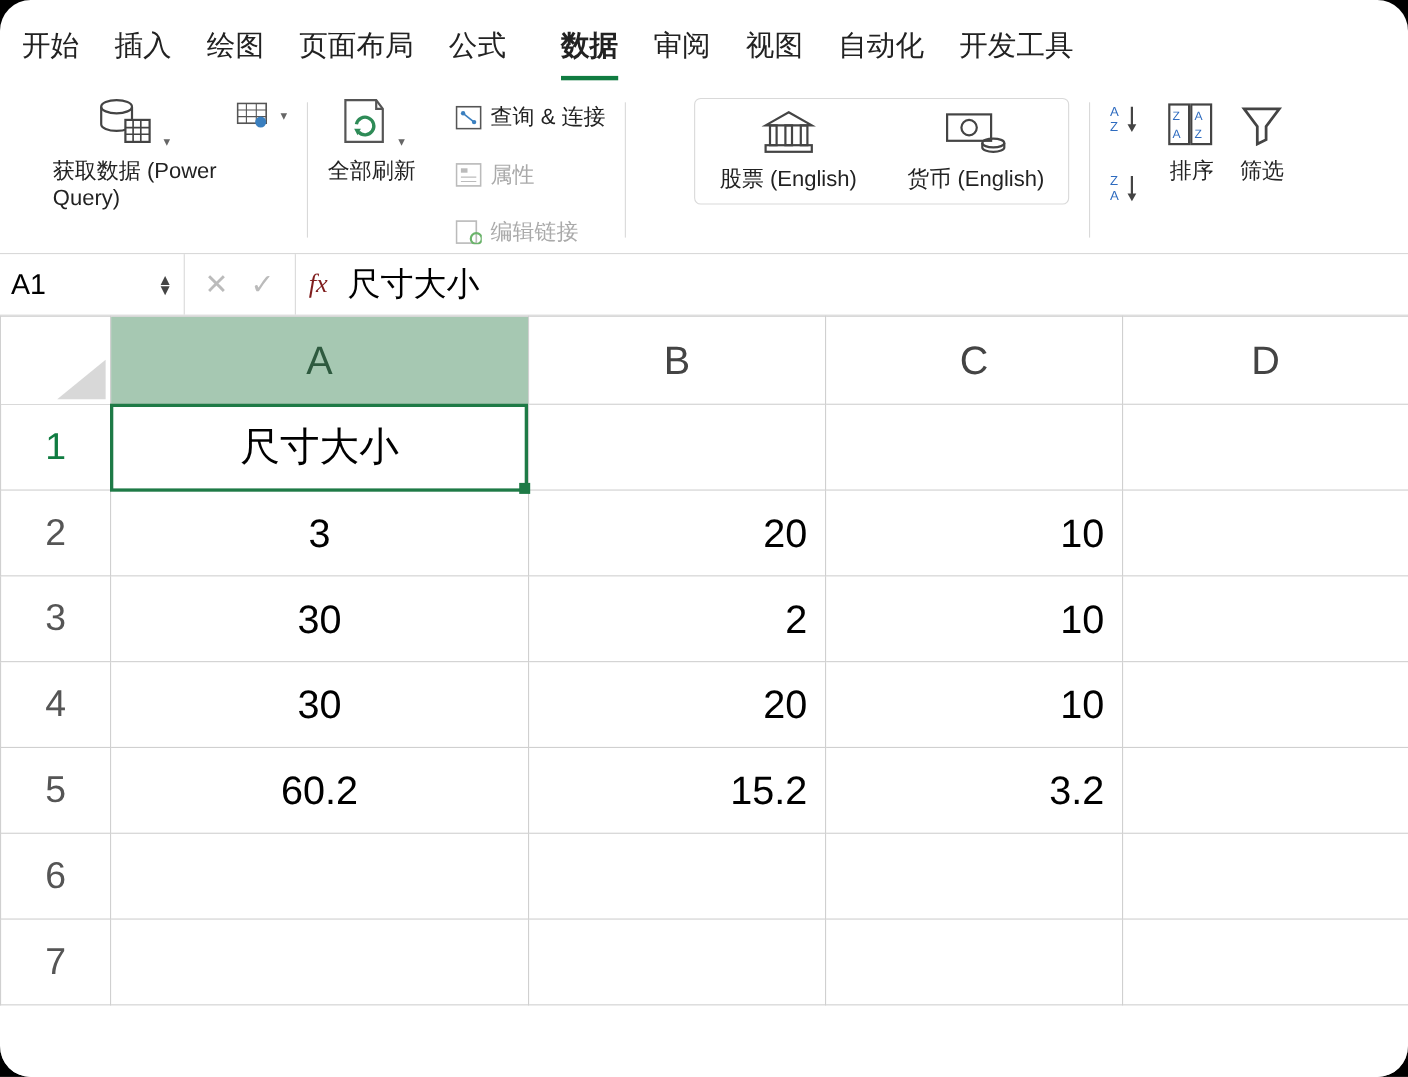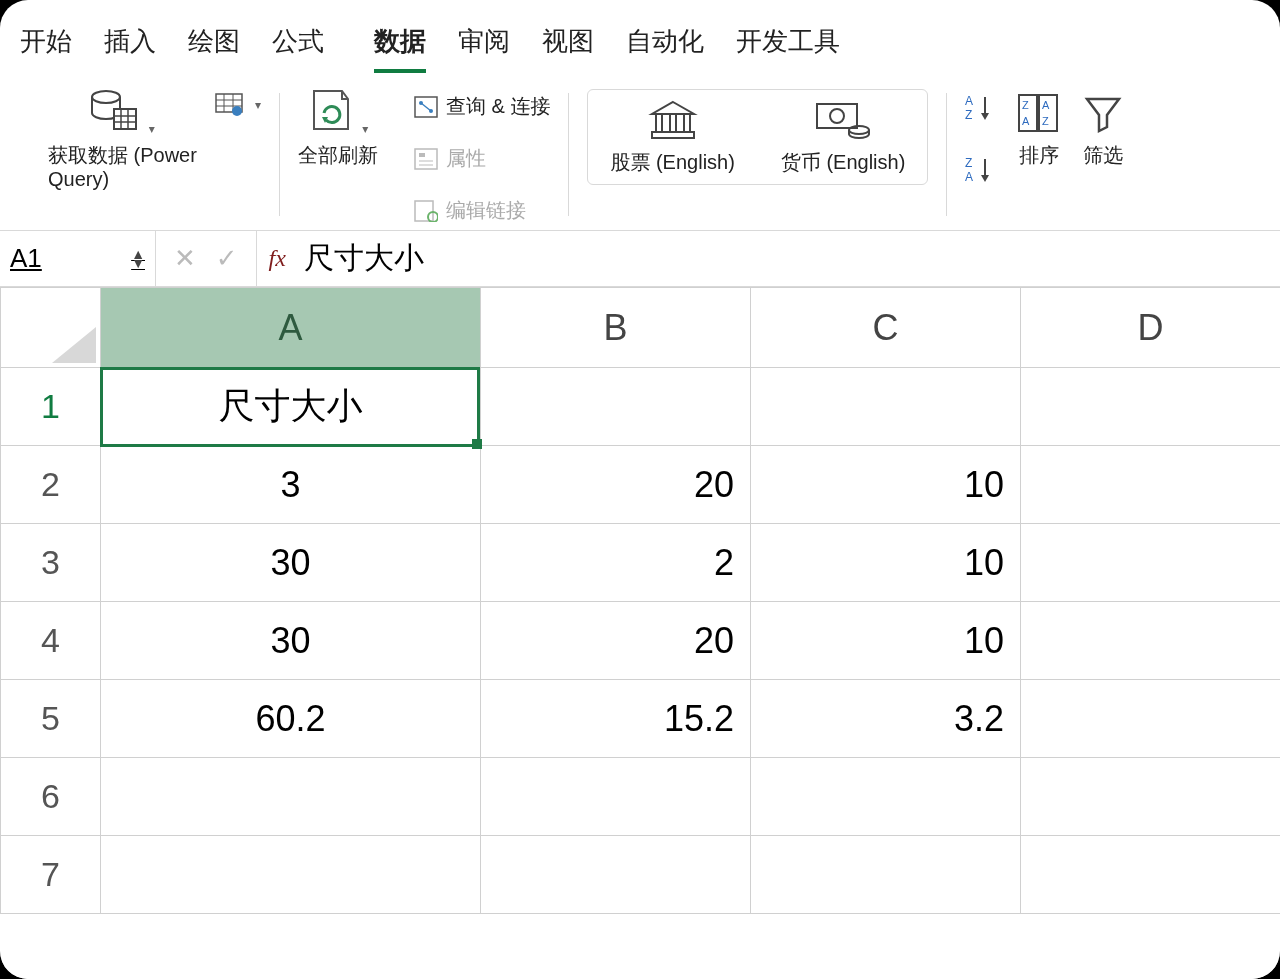--- a/index.html
+++ b/index.html
@@ -26,25 +26,25 @@
   .ribbon{display:flex;align-items:stretch;padding:6px 16px 10px 30px;height:148px;border-bottom:1px solid var(--ribbon-sep);}
   .group{display:flex;flex-direction:column;align-items:center;justify-content:flex-start;padding:0 18px;position:relative;}
   .group.row{flex-direction:row;align-items:flex-start;}
   .vsep{width:1px;background:var(--ribbon-sep);margin:4px 0;}
   .big-btn{display:flex;flex-direction:column;align-items:center;gap:6px;cursor:pointer;}
   .big-btn .lbl{font-size:20px;color:var(--txt);line-height:1.2;white-space:pre;}
   .ico{display:inline-block;}
   .dd{font-size:12px;color:#666;margin-left:4px;}
   .small-btn{display:flex;align-items:center;gap:8px;font-size:20px;color:var(--txt);cursor:pointer;padding:2px 0;}
   .small-btn.disabled{color:#aaa;margin-top:21px;}
-  .inner-frame{border:1px solid var(--ribbon-sep);border-radius:6px;padding:10px 22px;display:flex;gap:46px;align-items:flex-start;}
+  .inner-frame{border:1px solid var(--ribbon-sep);border-radius:6px;padding:10px 22px;display:flex;gap:46px;align-items:flex-start;margin-left:44px;}
 
   
   .fbar{display:flex;align-items:center;height:56px;border-bottom:1px solid var(--ribbon-sep);}
-  .namebox{width:156px;height:100%;border-right:1px solid var(--ribbon-sep);display:flex;align-items:center;padding:0 10px;font-size:26px;text-decoration:underline;}
+  .namebox{width:168px;height:100%;border-right:1px solid var(--ribbon-sep);display:flex;align-items:center;padding:0 10px;font-size:26px;}
   .namebox .spin{display:flex;flex-direction:column;line-height:9px;font-size:14px;color:#444;margin-left:auto;}
   .fbar .btns{display:flex;align-items:center;gap:20px;padding:0 18px;border-right:1px solid var(--ribbon-sep);height:100%;}
   .fbar .btns span{font-size:26px;color:#bbb;cursor:pointer;}
   .fx{font-style:italic;font-family:"Times New Roman",serif;font-size:24px;color:#7f1d1d;padding:0 12px;}
   .fcontent{font-size:30px;padding-left:6px;}
 
   
   .sheet{position:relative;}
   table{border-collapse:collapse;table-layout:fixed;width:100%;}
   th,td{border:1px solid var(--grid-border);}
@@ -69,20 +69,21 @@
 </style>
 </head>
 <body>
 
 <div class="window">
 
   <div class="tabs">
     <div class="tab">开始</div>
     <div class="tab">插入</div>
     <div class="tab">绘图</div>
+    <div class="tab">页面布局</div>
     <div class="tab">公式</div>
     <div class="tab active">数据</div>
     <div class="tab">审阅</div>
     <div class="tab">视图</div>
     <div class="tab">自动化</div>
     <div class="tab">开发工具</div>
   </div>
 
   <div class="ribbon">
 

